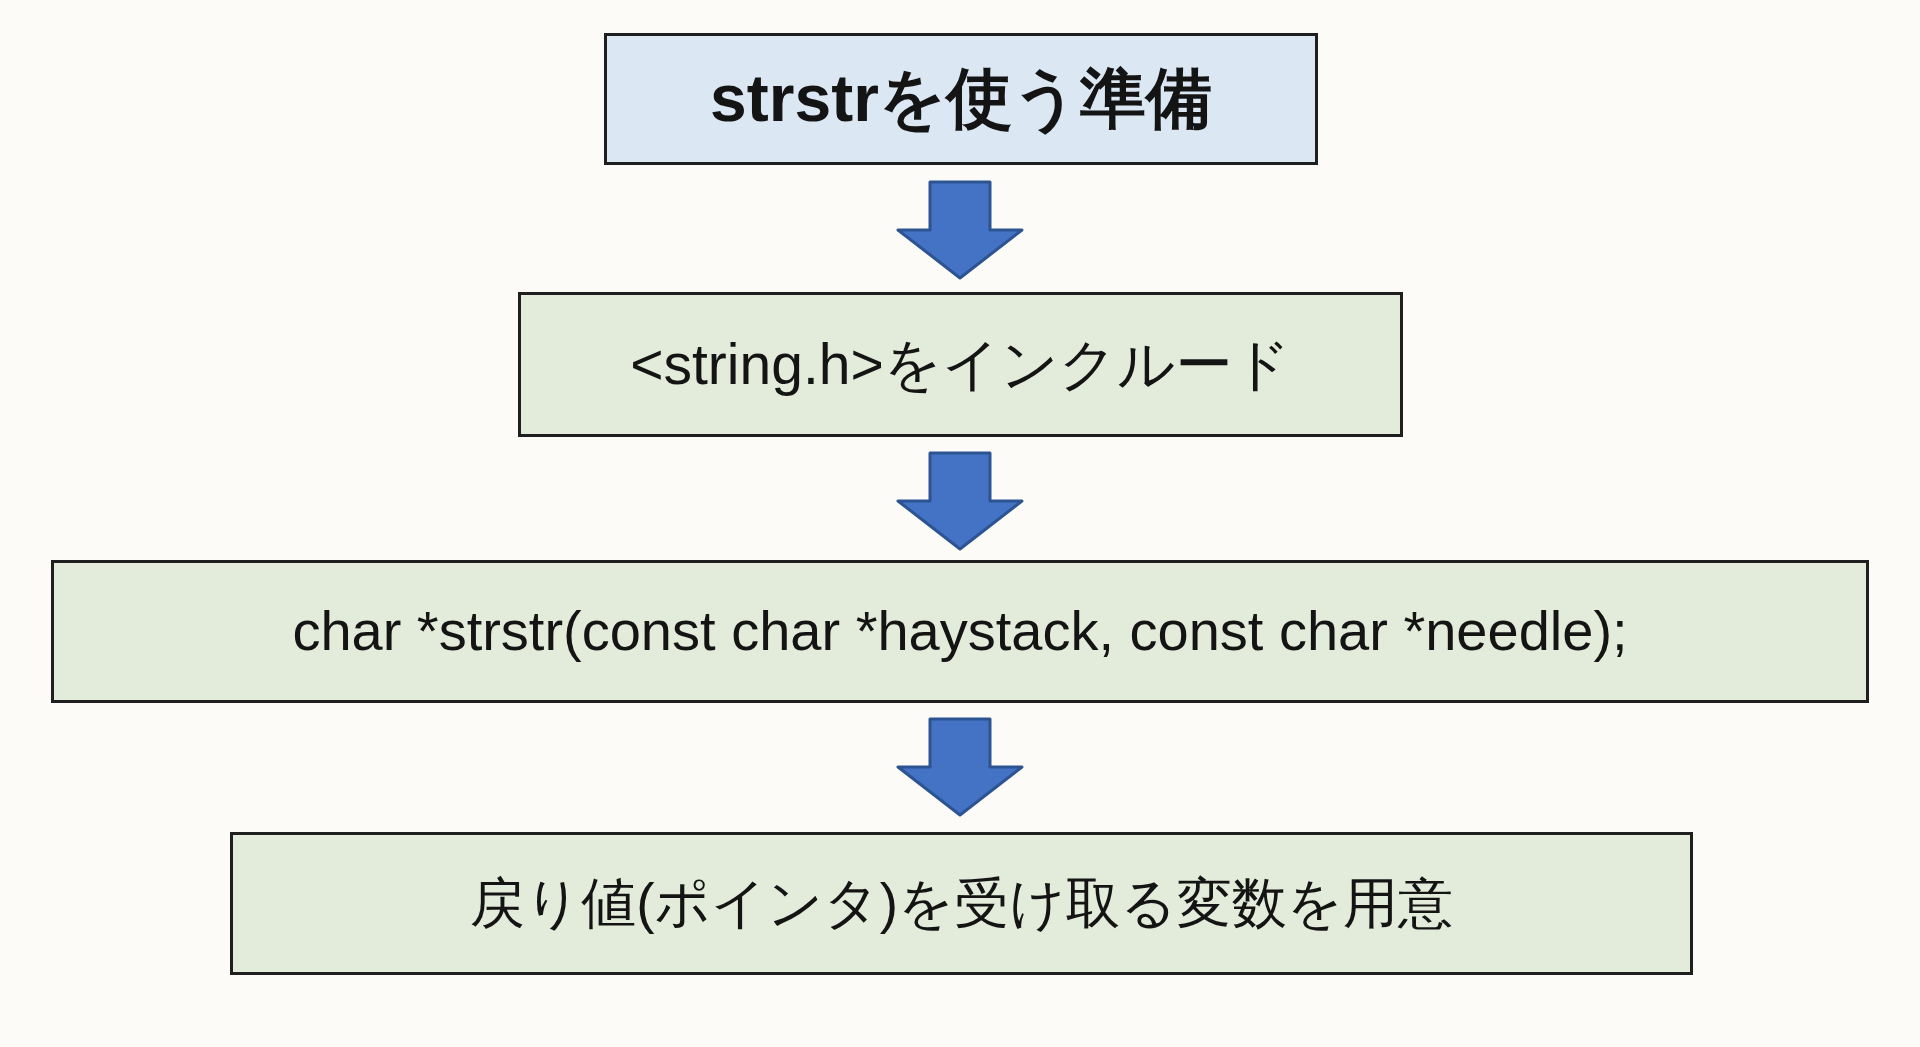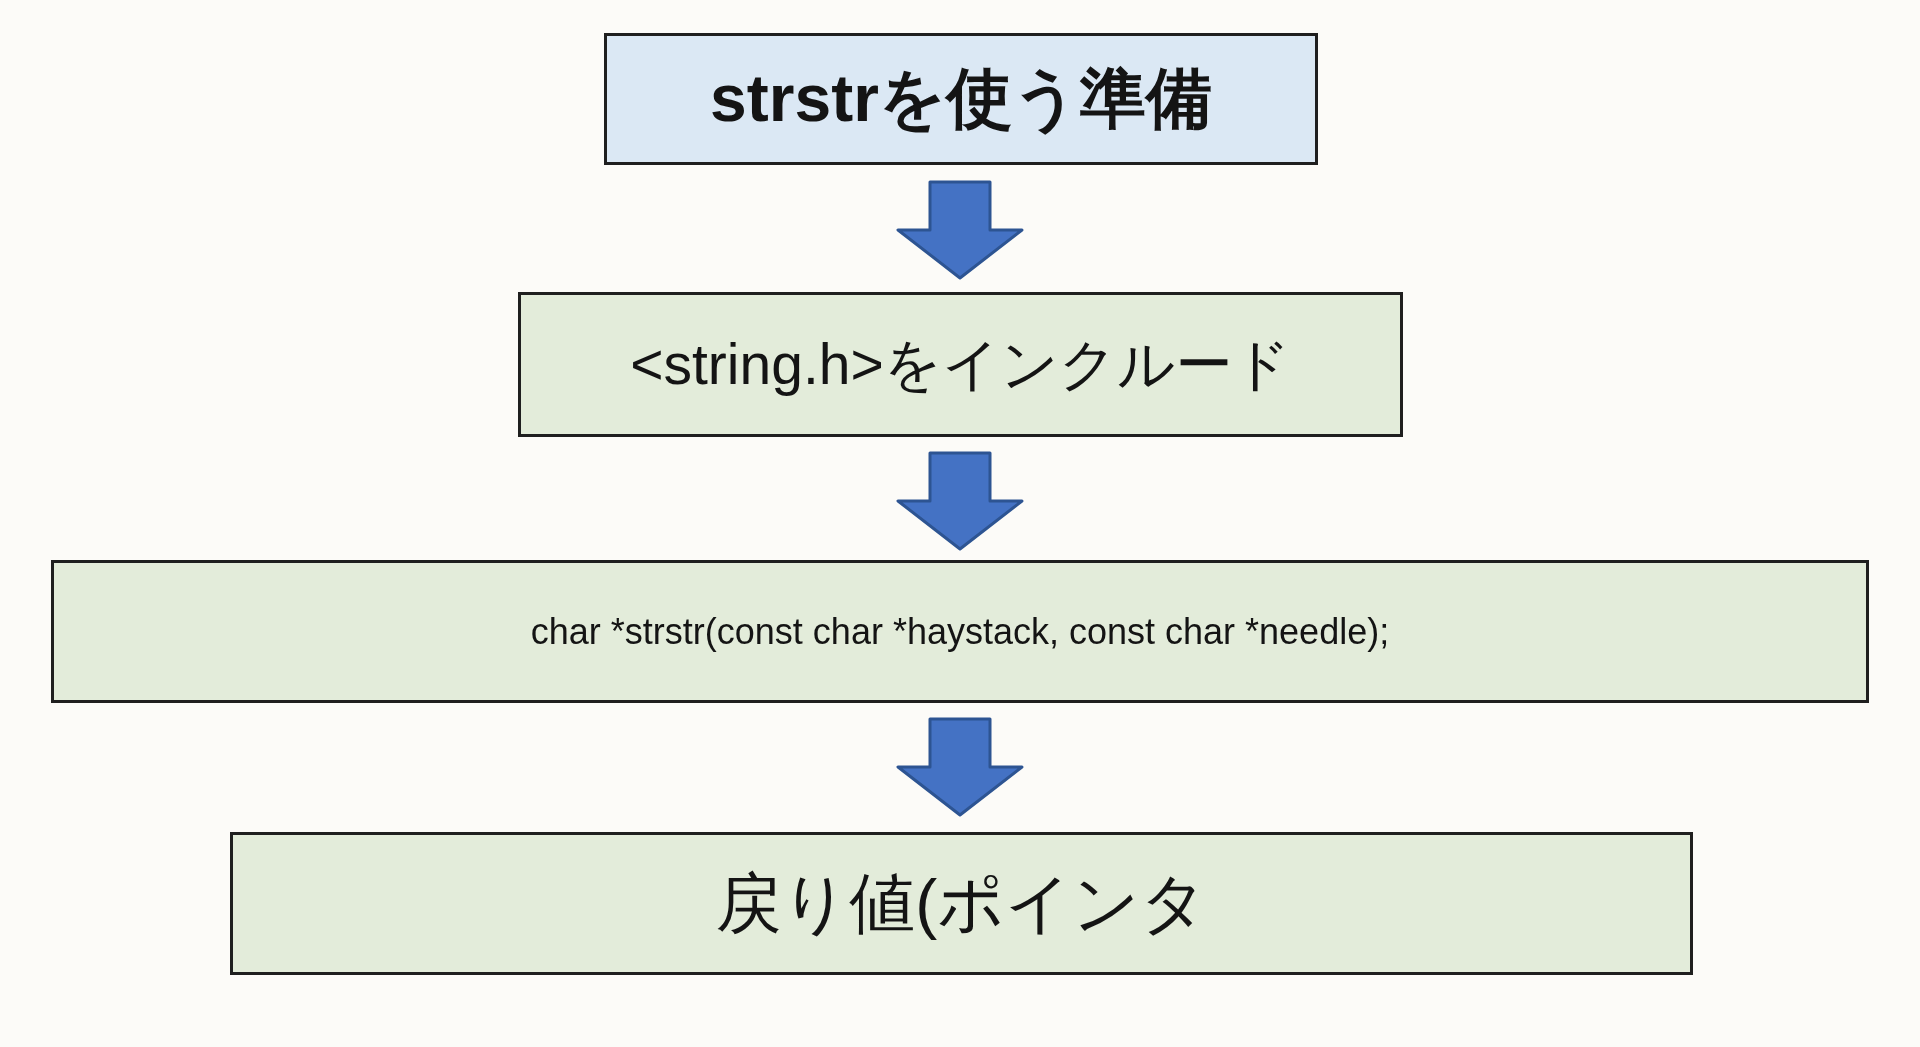--- a/index.html
+++ b/index.html
@@ -45,26 +45,26 @@
     background: var(--step-fill);
   }
   .step-1 {
     left: 518px; top: 292px;
     width: 885px; height: 145px;
     font-size: 57px;
   }
   .step-2 {
     left: 51px; top: 560px;
     width: 1818px; height: 143px;
-    font-size: 36px;
+    font-size: 56px;
   }
   .step-3 {
     left: 230px; top: 832px;
     width: 1463px; height: 143px;
-    font-size: 66px;
+    font-size: 55px;
   }
   .t-code { font-weight: 500; text-align: center; }
   .t-jp   { font-weight: 400; }
   .arrow {
     position: absolute;
     left: 895px;
     width: 130px;
     height: 100px;
   }
   .arrow-1 { top: 180px; }
@@ -102,15 +102,16 @@
   <div class="box step-box step-2">
     <span class="t-code">char *strstr(const char *haystack, const char *needle); </span>
   </div>
 
   <svg class="arrow arrow-3" viewBox="0 0 130 100" aria-hidden="true">
     <polygon points="35,2 95,2 95,50 127,50 65,98 3,50 35,50"></polygon>
   </svg>
 
   <div class="box step-box step-3">
     <span class="t-jp">戻り値(ポインタ </span>
+      <span class="t-jp">)を受け取る変数を用意</span>
   </div>
 
 </div>
 
 </body></html>

